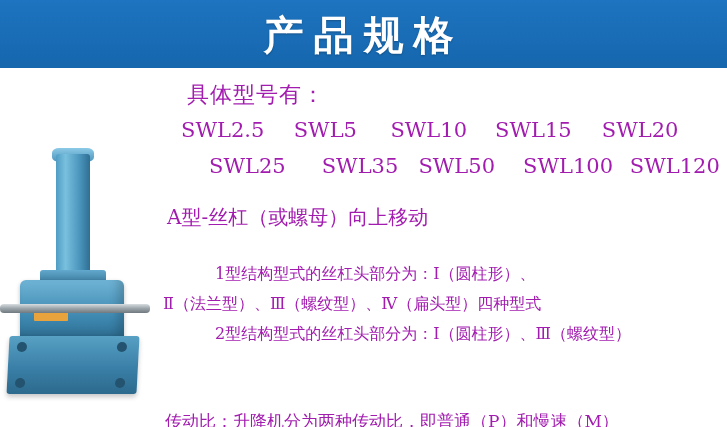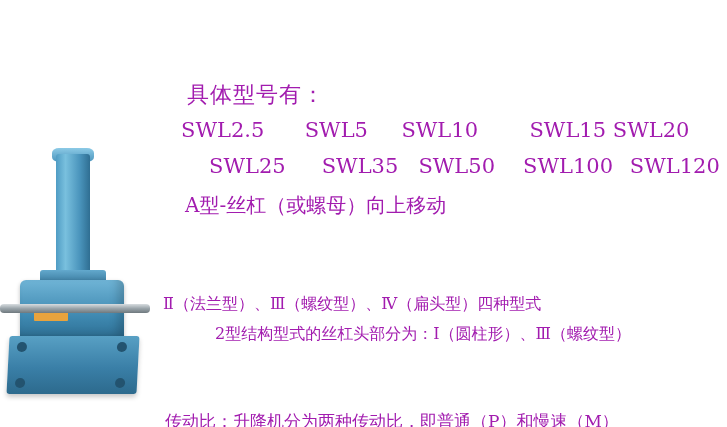--- a/index.html
+++ b/index.html
@@ -159,55 +159,59 @@
   }
   .l-ratio {
     font-size: 17px;
   }
 </style>
 </head>
 <body>
 
 <div id="page">
 
+  <div id="title-bar">
+    <div id="title-text">产品规格</div>
+  </div>
 
   <div id="photo-panel">
     <div class="column-cap"></div>
     <div class="column"></div>
     <div class="flange"></div>
     <div class="gearbox">
       <div class="gearbox-label"></div>
     </div>
     <div class="shaft"></div>
     <div class="base-plate"></div>
   </div>
 
   <div id="spec-text">
 
     <div class="line l-heading" style="left:22px; top:12px;">具体型号有：</div>
 
     <div class="line l-models" style="left:16px; top:50px;">
       <span style="display:inline-block;width:106px;">SWL2.5</span>
-      <span style="display:inline-block;width:90px;margin-left:11px;">SWL5</span>
+      <span style="display:inline-block;width:90px;">SWL5</span>
       <span style="display:inline-block;width:98px;">SWL10</span>
-      <span style="display:inline-block;width:100px;text-align:right;">SWL15</span>
+      <span style="display:inline-block;width:100px;">SWL15</span>
       <span style="display:inline-block;">SWL20</span>
     </div>
 
     <div class="line l-models" style="left:16px; top:86px;margin-left:28px;">
       <span style="display:inline-block;width:106px;">SWL25</span>
       <span style="display:inline-block;width:90px;">SWL35</span>
       <span style="display:inline-block;width:98px;">SWL50</span>
       <span style="display:inline-block;width:100px;">SWL100</span>
       <span style="display:inline-block;">SWL120</span>
     </div>
 
-    <div class="line l-type" style="left:2px; top:124px;margin-left:18px;">A型-丝杠（或螺母）向上移动</div>
-
-
+    <div class="line l-type" style="left:2px; top:136px;">A型-丝杠（或螺母）向上移动</div>
+
+
+    <div class="line l-detail" style="left:50px; top:196px;">1型结构型式的丝杠头部分为：Ⅰ（圆柱形）、</div>
 
     <div class="line l-detail" style="left:-2px; top:226px;text-align:right;">Ⅱ（法兰型）、Ⅲ（螺纹型）、Ⅳ（扁头型）四种型式</div>
 
     <div class="line l-detail" style="left:50px; top:256px;">2型结构型式的丝杠头部分为：Ⅰ（圆柱形）、Ⅲ（螺纹型）</div>
 
     <div class="line l-ratio" style="left:0px; top:294px;margin-top:48px;">传动比：升降机分为两种传动比，即普通（P）和慢速（M）</div>
 
   </div>
 </div>
 

